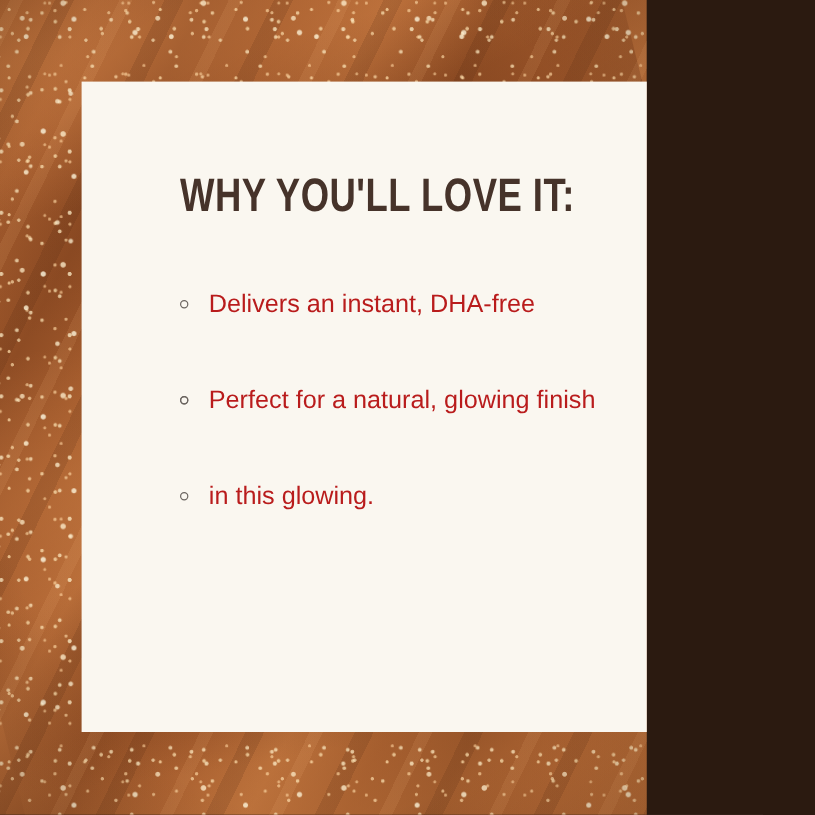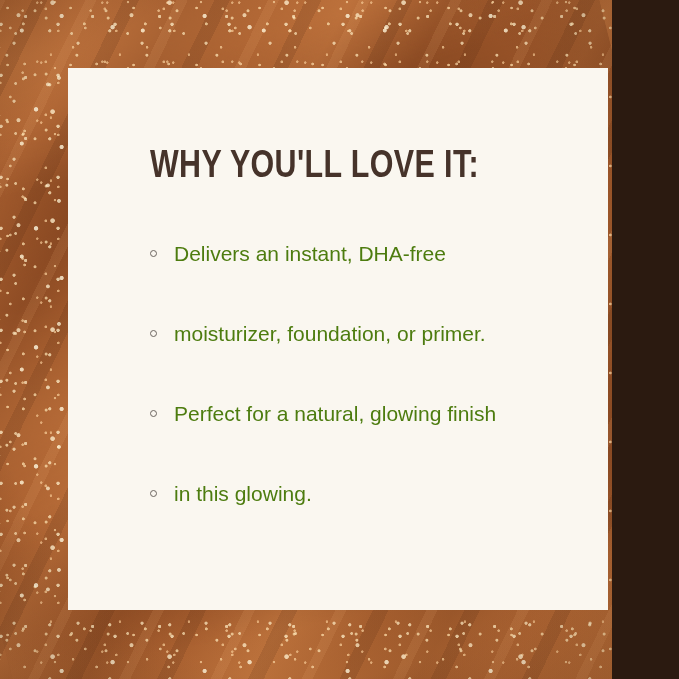--- a/index.html
+++ b/index.html
@@ -2,21 +2,21 @@
 <html><head>
 <meta charset="utf-8">
 <style>
   html, body {
     margin: 0;
     padding: 0;
     background: #2b1a10;
   }
   #stage {
     position: relative;
-    width: 612px;
+    width: 539px;
     height: 679px;
     overflow: hidden;
     font-family: "Liberation Sans", sans-serif;
   }
 
   
   .bg-base {
     position: absolute;
     inset: 0;
     background:
@@ -142,21 +142,21 @@
 
   .bullet-list {
     list-style: none;
     margin: 0;
     padding: 0;
   }
   .bullet-item {
     position: relative;
     padding-left: 24px;
     margin-top: 52px;
-    color: #4d7c0f;
+    color: #b91c1c;
     font-size: 21px;
     line-height: 1.33;
     font-weight: 400;
   }
   .bullet-item:first-child { margin-top: 57px; }
   .bullet-marker {
     position: absolute;
     left: 0;
     top: 10px;
     width: 7px;
@@ -189,21 +189,20 @@
       <li class="bullet-item">
         <span class="bullet-marker"></span>
         <span class="bullet-text">
           <span class="ln">Delivers an instant, DHA-free</span>
         </span>
       </li>
 
       <li class="bullet-item">
         <span class="bullet-marker"></span>
         <span class="bullet-text">
-          <span class="ln">moisturizer, foundation, or primer.</span>
         </span>
       </li>
 
       <li class="bullet-item">
         <span class="bullet-marker"></span>
         <span class="bullet-text">
           <span class="ln">Perfect for a natural, glowing finish</span>
         </span>
       </li>
 

